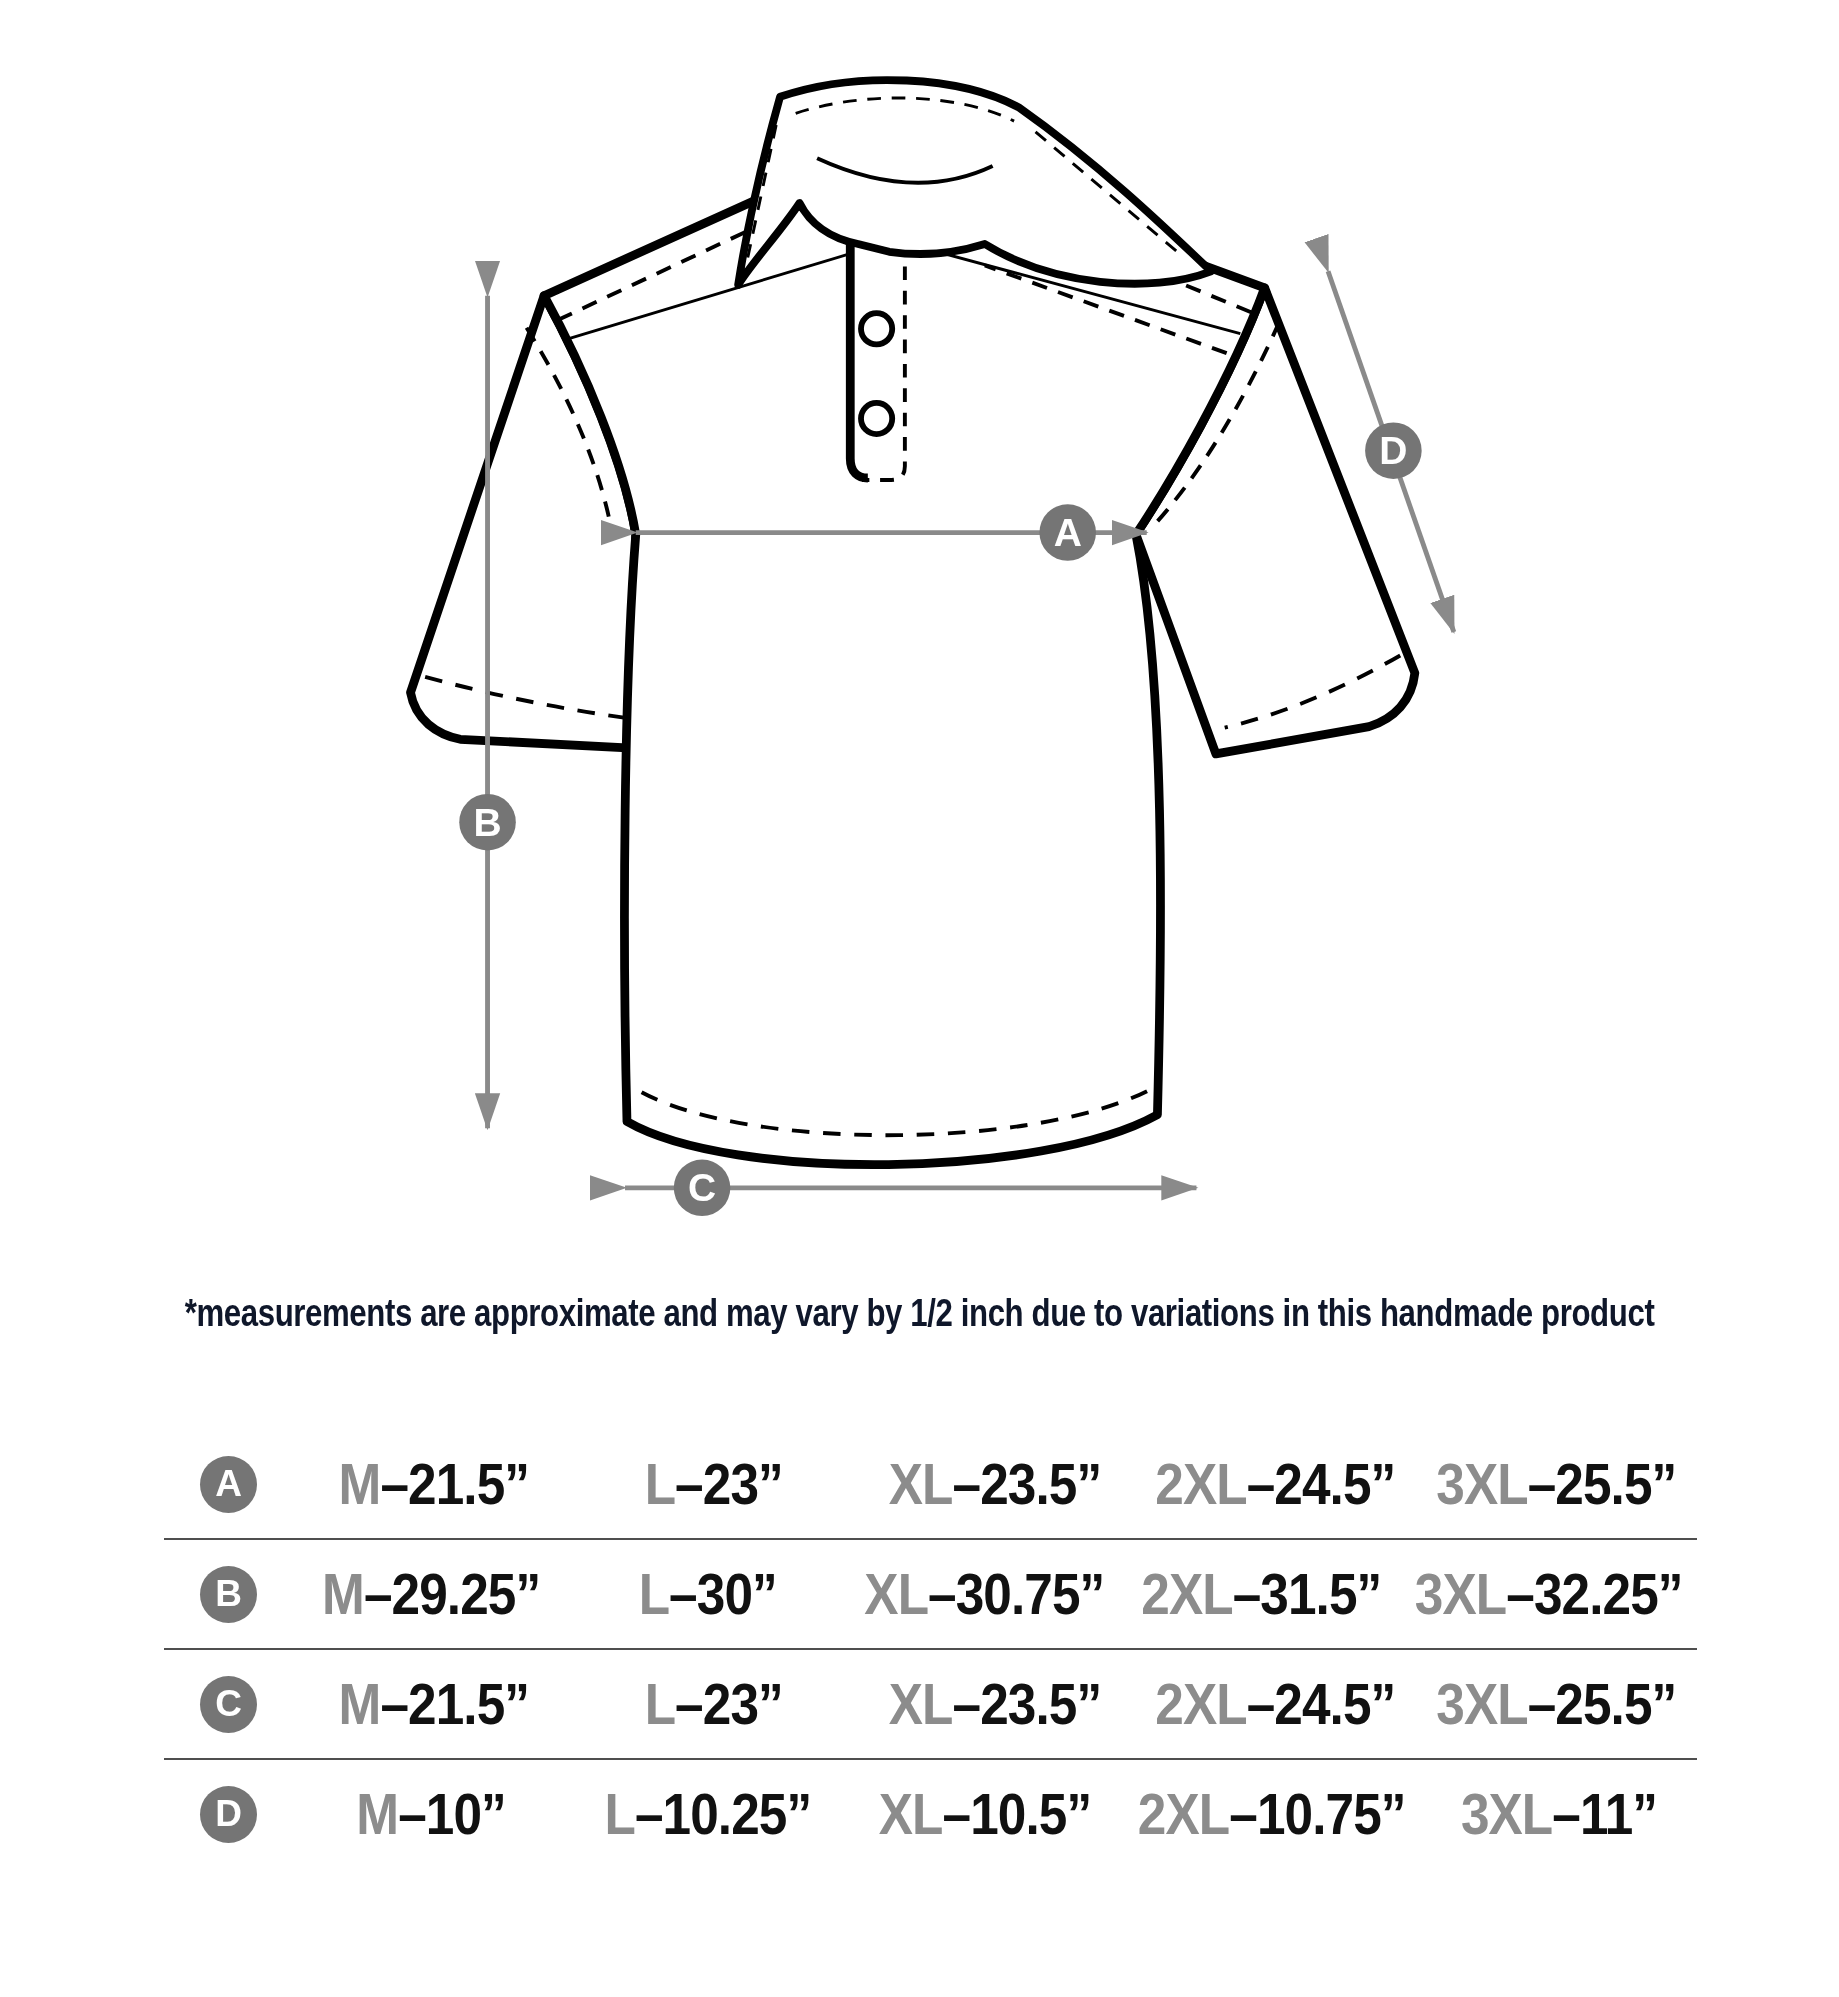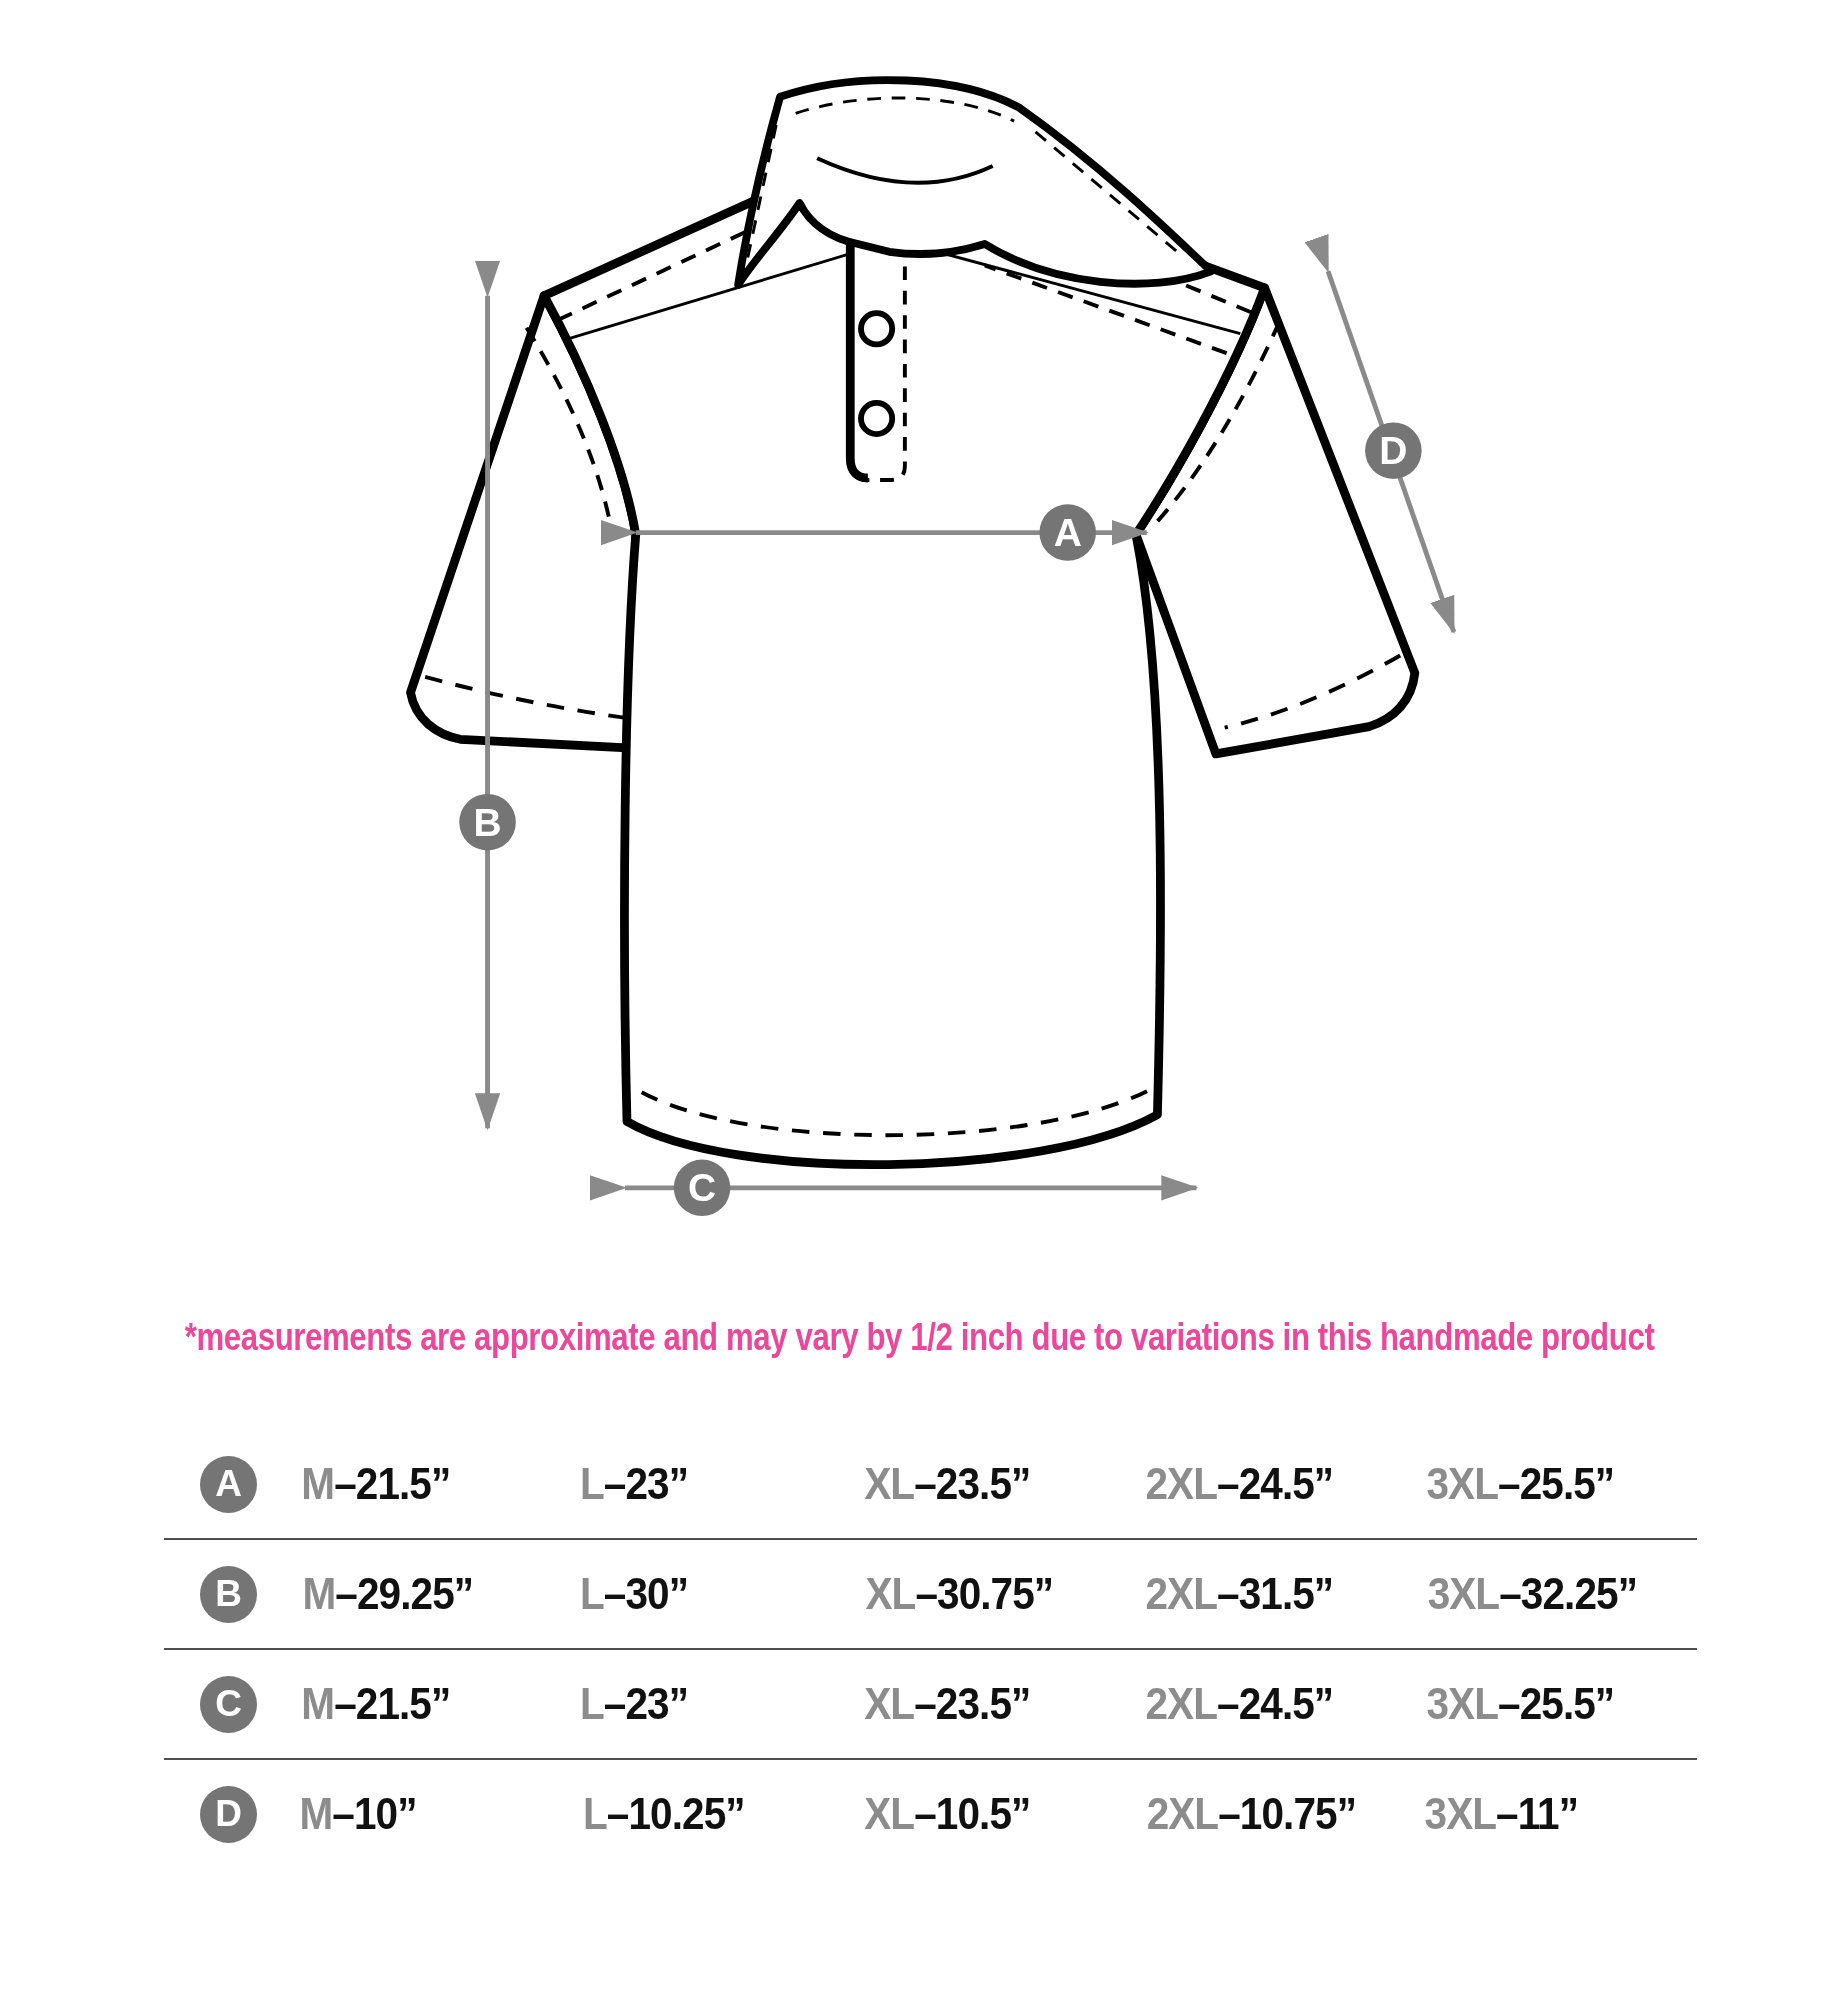--- a/index.html
+++ b/index.html
@@ -1,29 +1,29 @@
 <!DOCTYPE html>
 <html><head>
 <meta charset="utf-8">
 <style>
   html,body{margin:0;padding:0;background:#ffffff;}
   .page{position:relative;width:1839px;height:1997px;background:#fff;overflow:hidden;
         font-family:"Liberation Sans", sans-serif;}
   .shirt-svg{position:absolute;left:0;top:0;}
-  .notes{position:absolute;left:0;top:1287px;width:1839px;text-align:center;color:#ec4899;margin-top:24px;}
+  .notes{position:absolute;left:0;top:1287px;width:1839px;text-align:center;color:#0f172a;}
   .note-line{height:51px;line-height:51px;font-size:39px;font-weight:700;letter-spacing:-0.5px;white-space:nowrap;}
   .note-line + .note-line{margin-top:23.4px;}
   .cond{display:inline-block;transform:scaleX(0.8);transform-origin:50% 50%;}
   .size-table{position:absolute;left:164px;top:1430px;width:1533px;}
   .trow{display:grid;grid-template-columns:129px repeat(5,1fr);align-items:center;height:108px;}
   .trow + .trow{border-top:2.9px solid #4f4f4f;}
   .badge{width:57px;height:57px;border-radius:50%;background:#757575;color:#fff;
          display:flex;align-items:center;justify-content:center;
          font-size:37px;font-weight:700;margin-left:36px;}
-  .cell{text-align:left;font-size:45px;font-weight:700;letter-spacing:-1px;color:#111;white-space:nowrap;}
+  .cell{text-align:center;font-size:57px;font-weight:700;letter-spacing:-1px;color:#111;white-space:nowrap;}
   .cell .cond{transform:scaleX(0.9);}
   .sz{color:#8c8c8c;}
 </style>
 </head>
 <body>
 
 <div class="page">
 
   <svg class="shirt-svg" width="1839" height="1268" viewBox="0 0 1886 1300">
     <defs>

